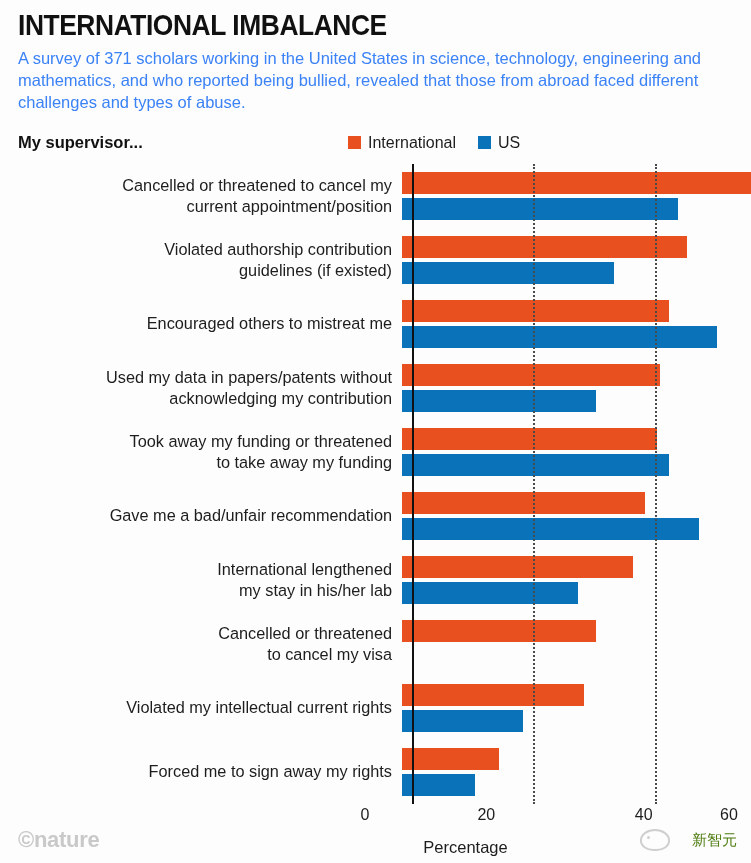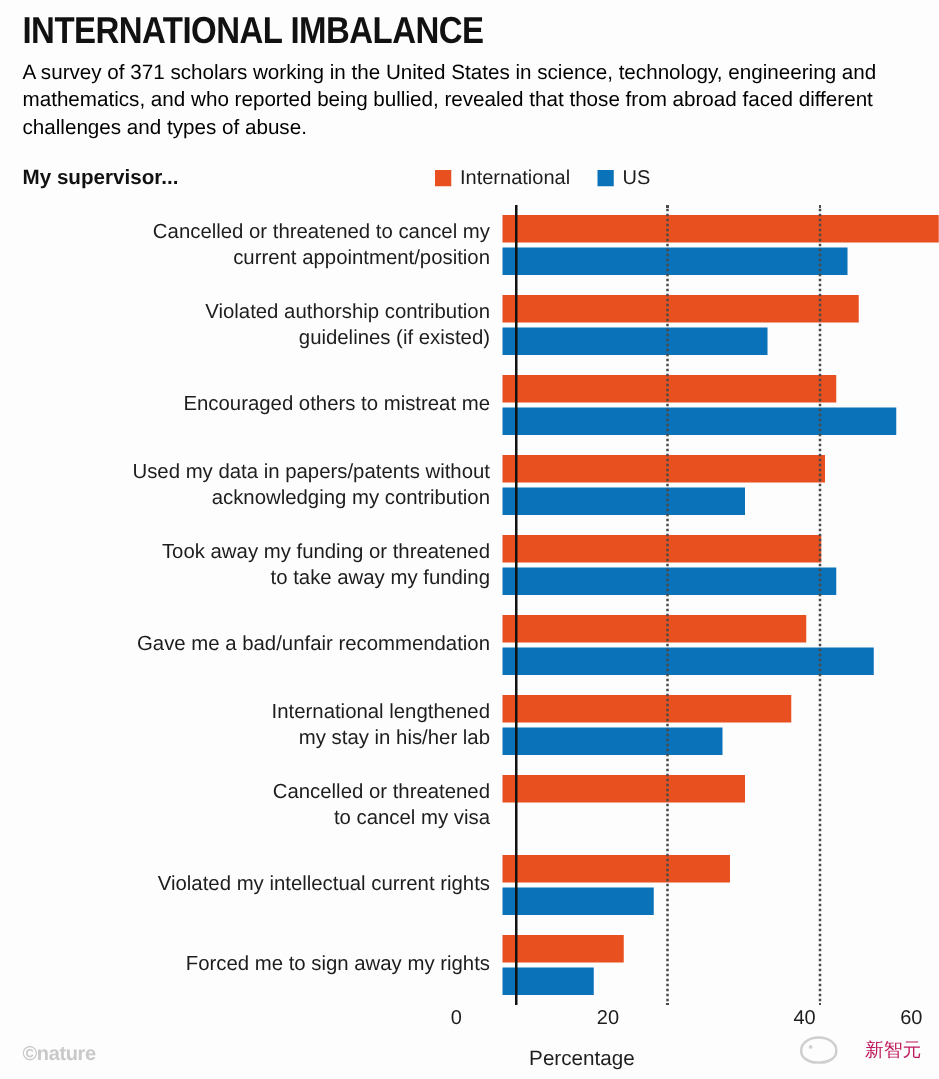--- a/index.html
+++ b/index.html
@@ -35,21 +35,21 @@
     margin: 0 0 6px 0;
     color: #111111;
     transform: scaleX(0.88);
     transform-origin: left center;
     white-space: nowrap;
   }
   .chart-subtitle {
     font-size: 16.5px;
     line-height: 1.33;
     margin: 0;
-    color: #000000;
+    color: #3b82f6;
     max-width: 722px;
   }
 
   
   .legendrow {
     position: relative;
     height: 30px;
     margin-top: 14px;
     padding: 0 18px;
     display: flex;
@@ -173,33 +173,33 @@
     color: #1d1d1d;
     margin-top: 4px;
     padding-left: 180px;
   }
 
   
   .footer {
     position: absolute;
     left: 18px;
     bottom: 10px;
-    font-size: 16px;
+    font-size: 22px;
     font-weight: bold;
     color: #c9c9c9;
     letter-spacing: -0.3px;
   }
   .watermark {
     position: absolute;
     right: 14px;
     bottom: 12px;
     display: flex;
     align-items: center;
     gap: 22px;
-    color: #be185d;
+    color: #4d7c0f;
     font-size: 15px;
   }
   .wm-bird {
     width: 26px;
     height: 18px;
     border: 2px solid #cfcfcf;
     border-radius: 50% 50% 45% 45%;
     display: inline-block;
     position: relative;
   }

